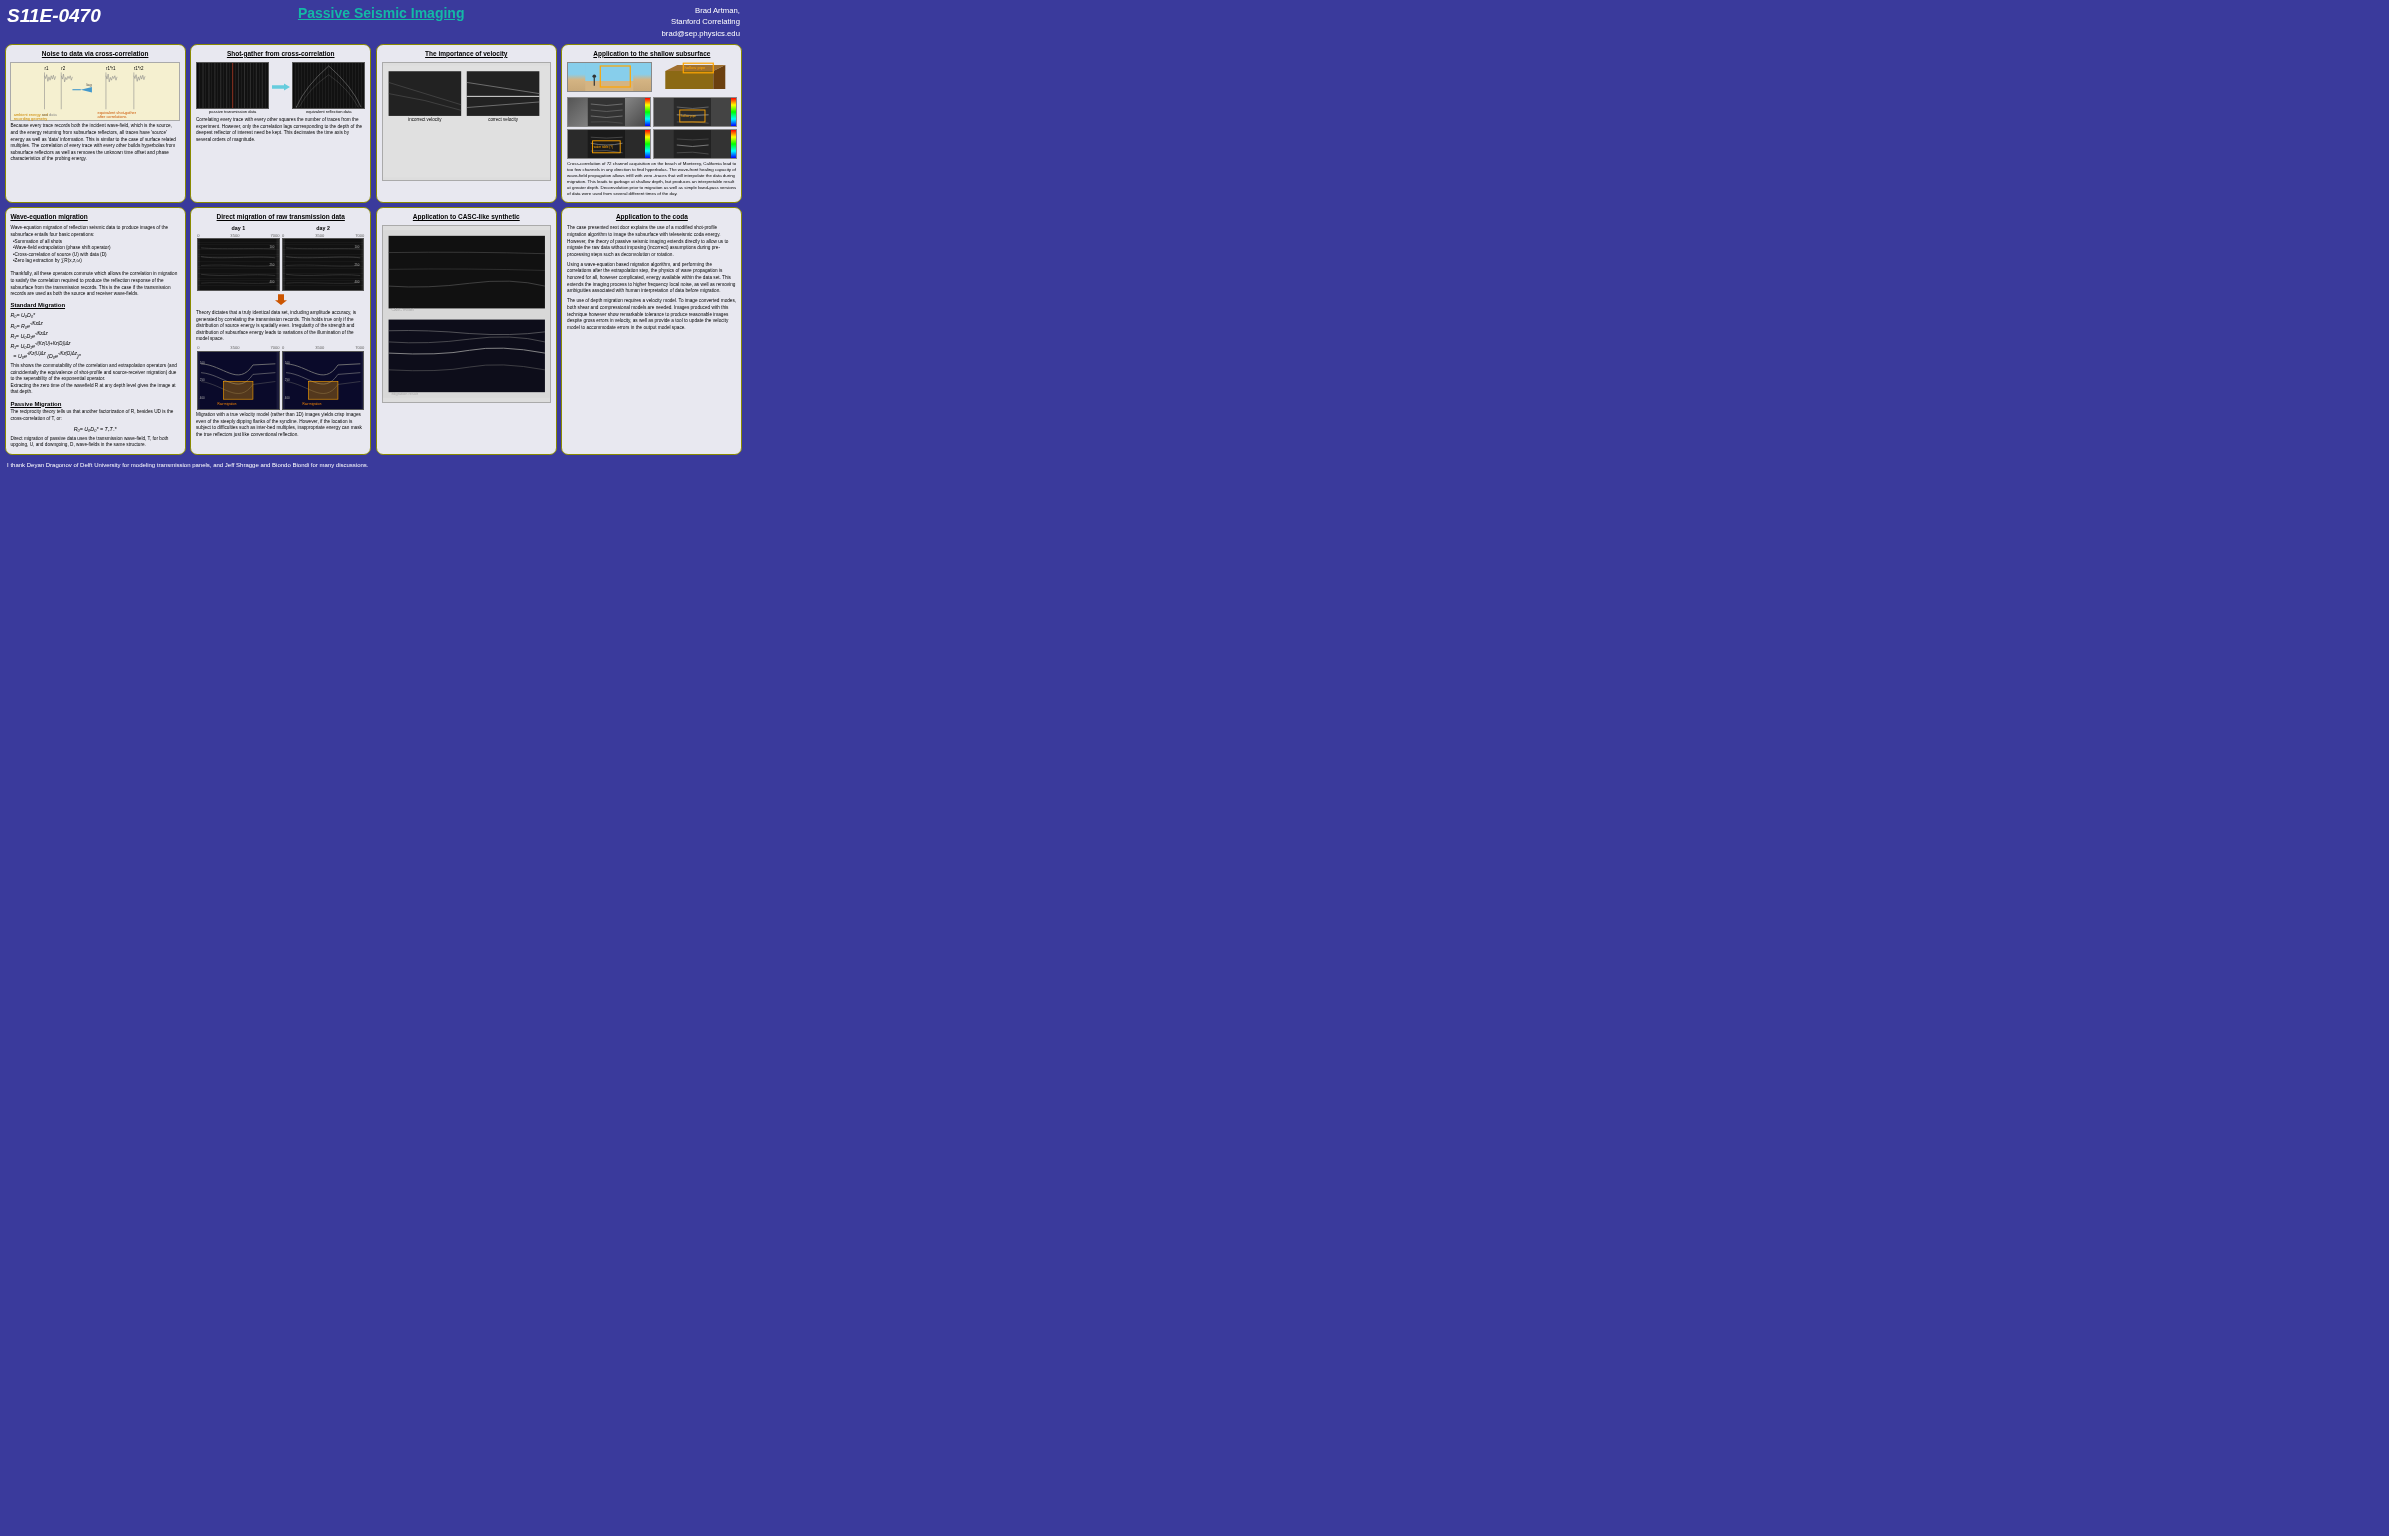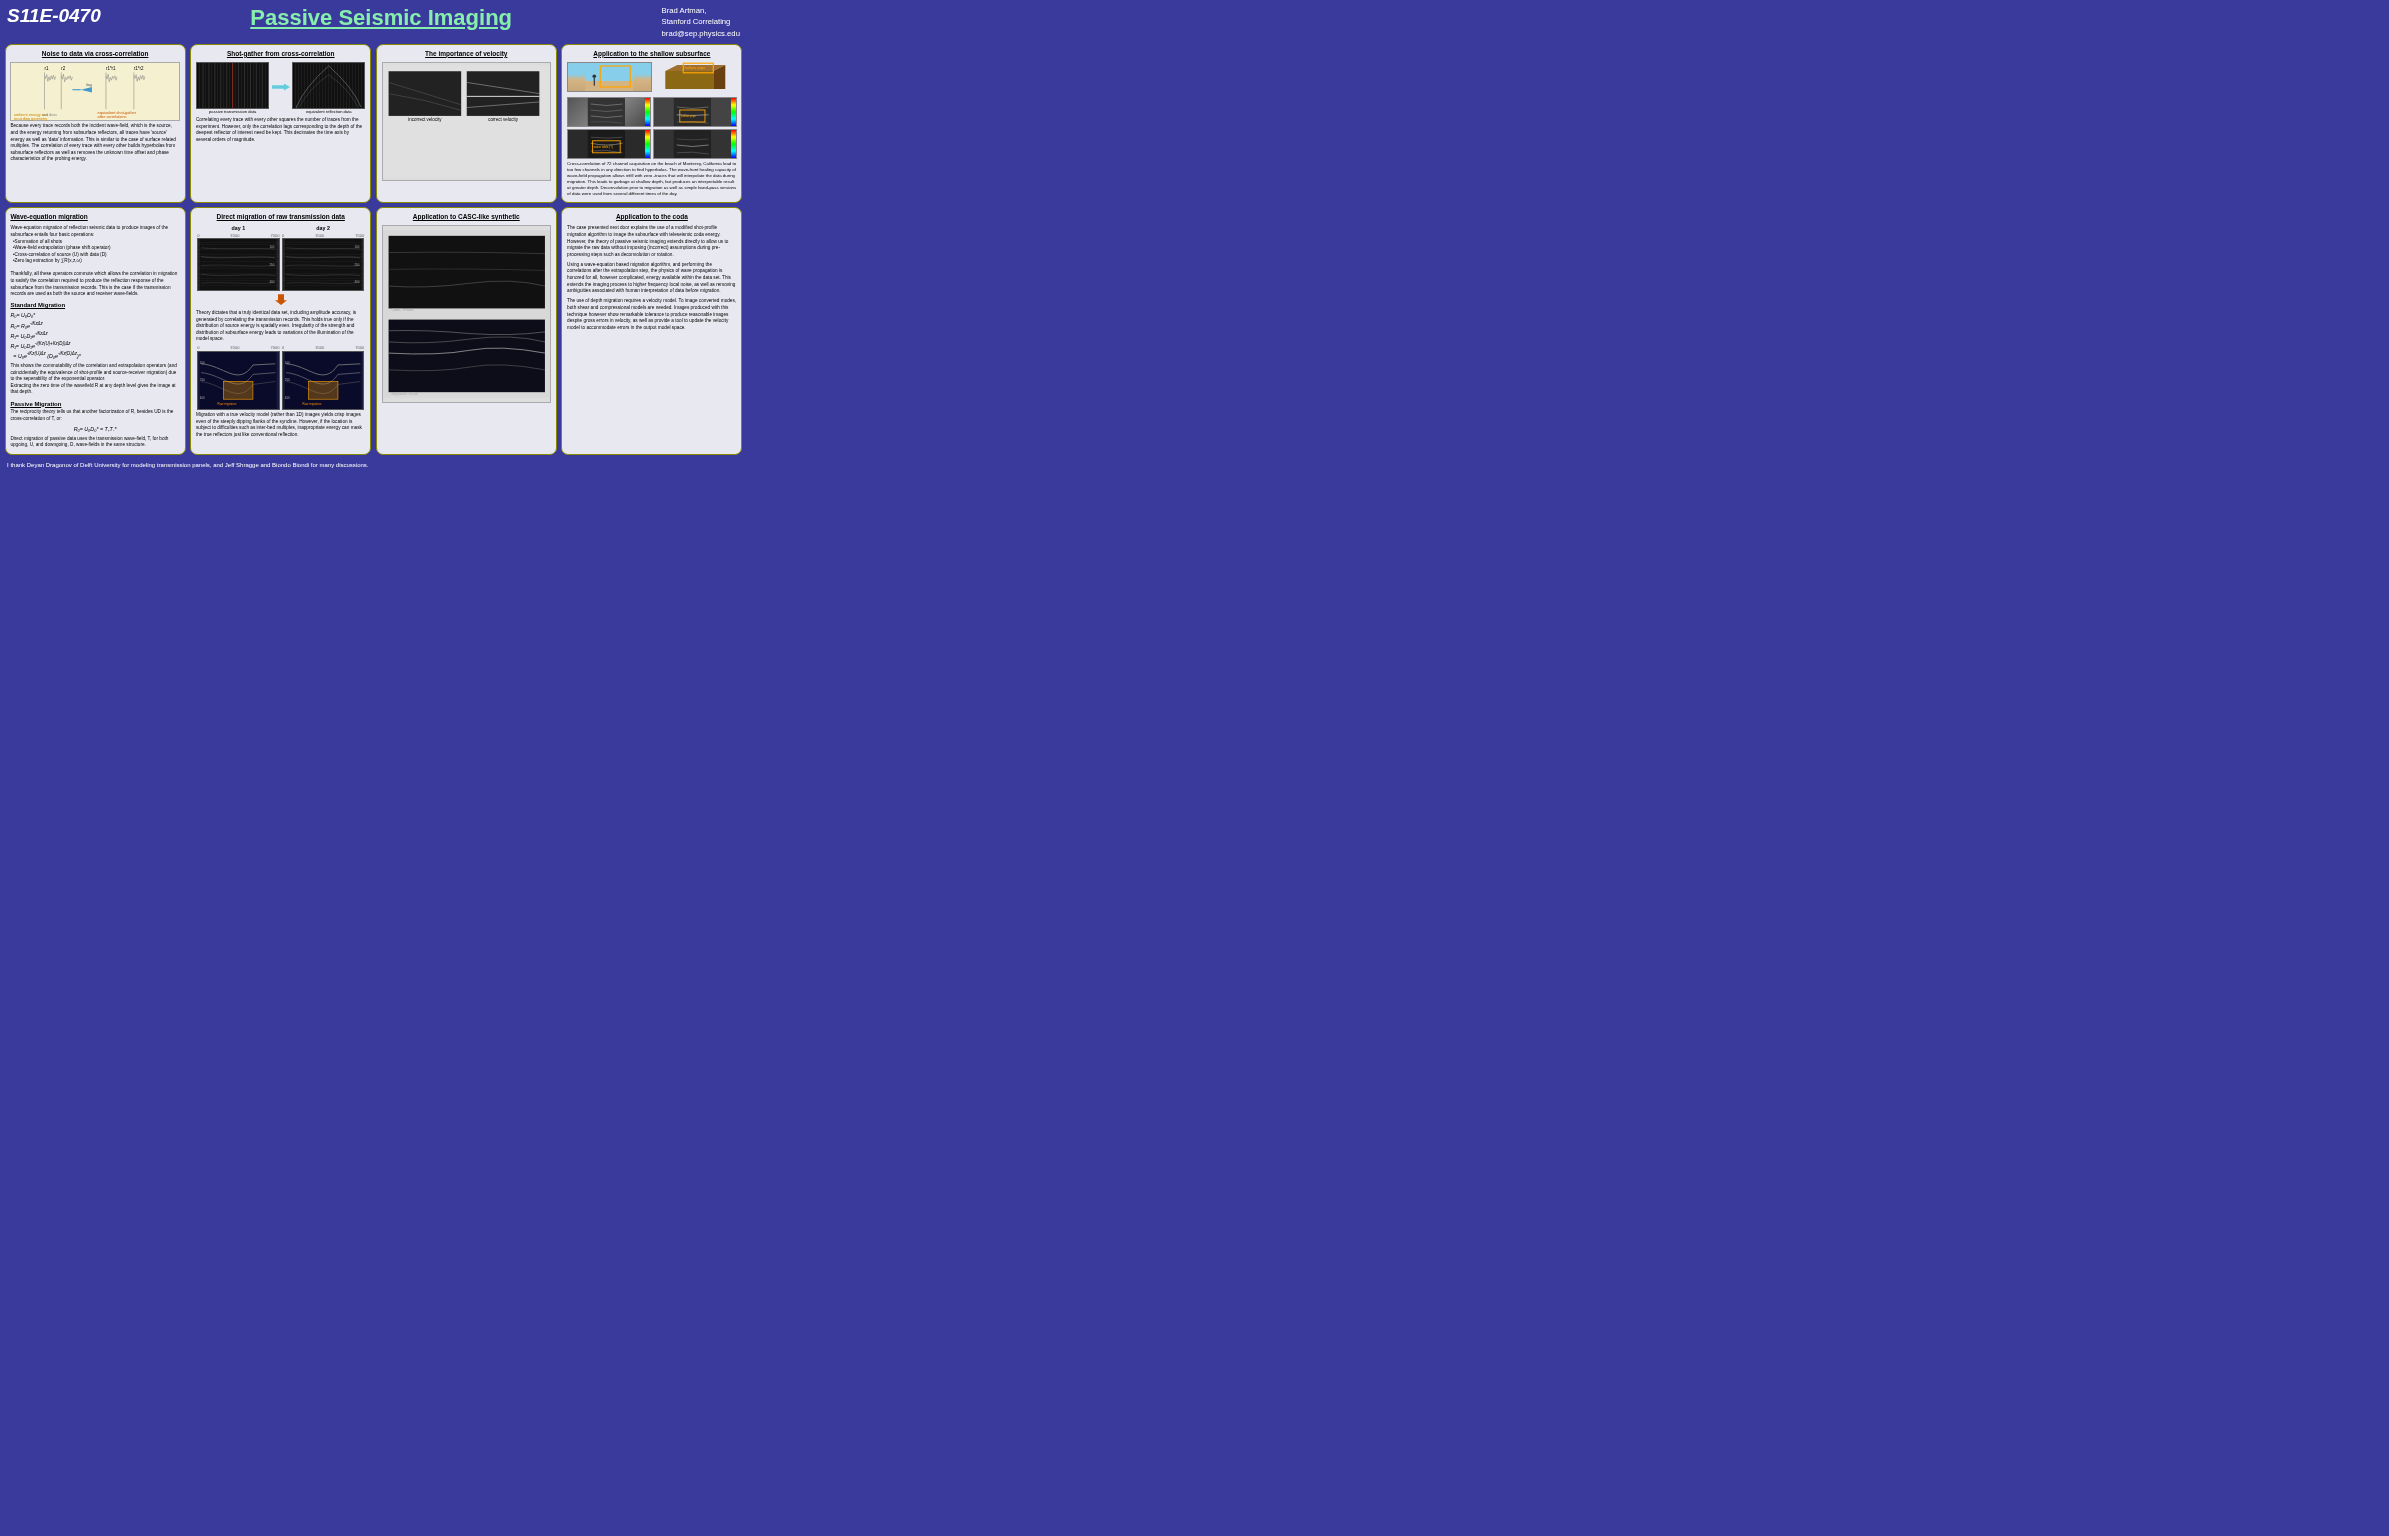--- a/index.html
+++ b/index.html
@@ -18,31 +18,32 @@
       margin-bottom: 4.7px;
       padding: 0 2.4px;
     }
     .poster-id {
       color: #fff;
       font-size: 19px;
       font-weight: bold;
       font-style: italic;
     }
     .poster-title {
-      color: #86efac;
-      font-size: 22px;
+      color: #14b8a6;
+      font-size: 14px;
       font-weight: bold;
       text-decoration: underline;
       text-align: center;
       flex: 1;
       padding: 0 12px;
     }
     .poster-author {
       color: #fff;
       font-size: 7.7px;
+      text-align: right;
       line-height: 1.5;
     }
     .poster-body {
       display: grid;
       grid-template-columns: 1fr 1fr 1fr 1fr;
       grid-template-rows: auto auto;
       gap: 4.7px;
     }
     .panel {
       background-color: #e8e8f0;

